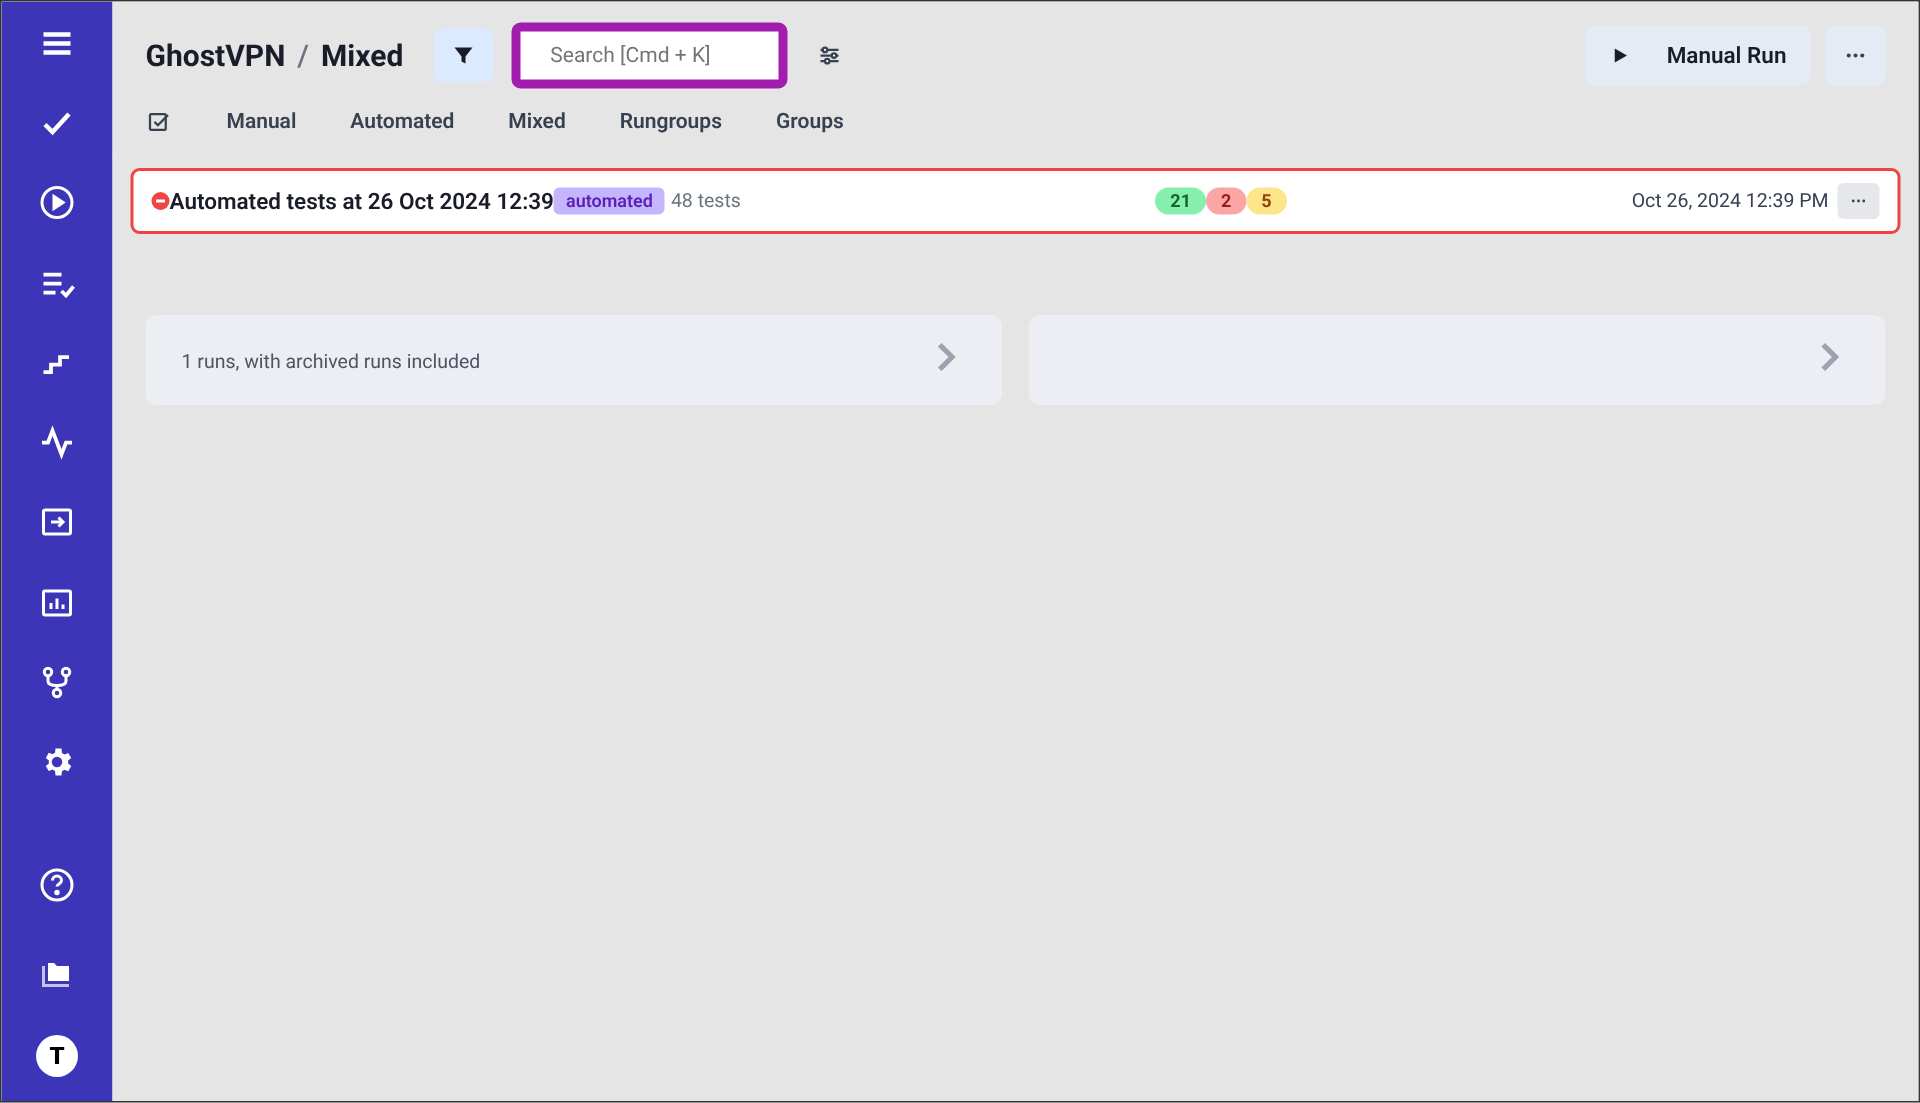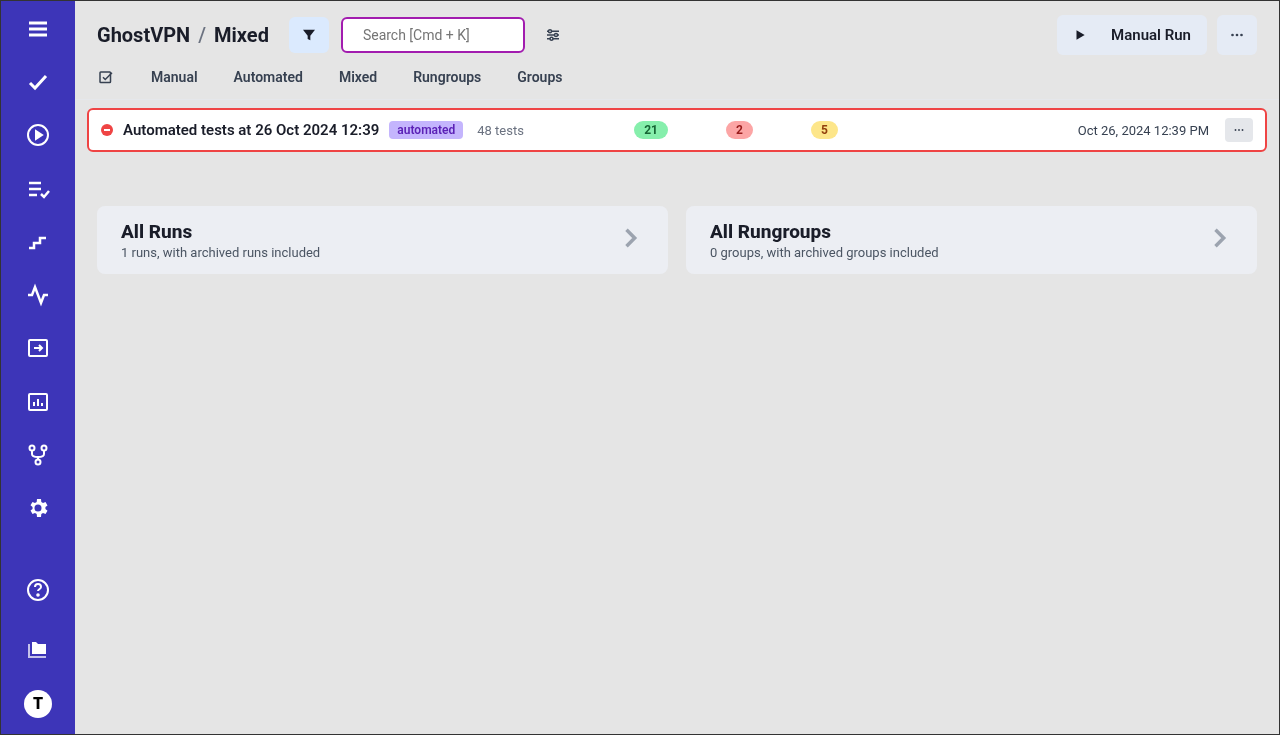--- a/index.html
+++ b/index.html
@@ -15,44 +15,44 @@
 
 
 .main { flex: 1; display: flex; flex-direction: column; background: #e5e5e5; }
 
 
 .header { display: flex; align-items: center; padding: 14px 22px; gap: 12px; }
 .breadcrumb { display: flex; align-items: center; gap: 8px; font-size: 20px; font-weight: 700; color: #1a1d29; }
 .breadcrumb .sep { color: #6b7280; font-weight: 500; }
 .filter-btn { width: 40px; height: 36px; background: #dbeafe; border-radius: 6px; display: flex; align-items: center; justify-content: center; cursor: pointer; margin-left: 8px; }
 .filter-btn svg { width: 16px; height: 16px; }
-.search-box { display: flex; align-items: flex-start; gap: 8px; border: 2px solid #a21caf; border-radius: 6px; padding: 8px 12px; width: 184px; background: #fff; }
+.search-box { display: flex; align-items: flex-start; gap: 8px; border: 6px solid #a21caf; border-radius: 6px; padding: 8px 12px; width: 184px; background: #fff; }
 .search-box input { border: none; outline: none; font-size: 14px; flex: 1; color: #6b7280; background: transparent; }
 .search-box svg { width: 16px; height: 16px; color: #9ca3af; }
 .sliders-btn { width: 32px; height: 32px; display: flex; align-items: center; justify-content: center; cursor: pointer; color: #374151; }
 .sliders-btn svg { width: 18px; height: 18px; }
 .header-right { margin-left: auto; display: flex; gap: 10px; }
 .pill-btn { display: flex; align-items: center; gap: 24px; padding: 10px 16px; background: #e5ebf5; border-radius: 6px; font-size: 15px; font-weight: 600; color: #1a1d29; cursor: pointer; }
 .pill-btn svg { width: 14px; height: 14px; }
 .more-btn { width: 40px; height: 40px; background: #e5ebf5; border-radius: 6px; display: flex; align-items: center; justify-content: center; cursor: pointer; color: #374151; }
 
 
 .tabs { display: flex; align-items: flex-end; gap: 36px; padding: 0 22px 12px 22px; border-bottom: 1px solid #e5e7eb; }
 .tabs .mini-icon { width: 18px; height: 18px; color: #374151; cursor: pointer; }
 .tab { font-size: 14px; font-weight: 600; color: #374151; cursor: pointer; padding-bottom: 2px; }
 
 
-.run-row { margin: 8px 12px 0 12px; border: 2px solid #ef4444; border-radius: 6px; background: #fff; display: flex; align-items: center; padding: 8px 12px; gap: 10px; }
+.run-row { margin: 8px 12px 0 12px; border: 2px solid #ef4444; border-radius: 6px; background: #fff; display: flex; align-items: center; padding: 8px 12px; }
 .status-dot { width: 12px; height: 12px; border-radius: 50%; background: #ef4444; position: relative; flex-shrink: 0; }
 .status-dot::after { content: ""; position: absolute; left: 3px; top: 5px; width: 6px; height: 2px; background: #fff; }
 .run-title { font-size: 15px; font-weight: 600; color: #1a1d29; }
 .tag-automated { background: #c4b5fd; color: #5b21b6; font-size: 12px; font-weight: 600; padding: 2px 8px; border-radius: 4px; }
 .run-tests { font-size: 13px; color: #6b7280; margin-left: 4px; }
 .run-spacer { flex: 1; }
-.badge { font-size: 12px; font-weight: 700; padding: 2px 10px; border-radius: 10px; margin-left: 48px; }
+.badge { font-size: 12px; font-weight: 700; padding: 2px 10px; border-radius: 10px; }
 .b-green { background: #86efac; color: #166534; }
 .b-red { background: #fca5a5; color: #991b1b; }
 .b-yellow { background: #fde68a; color: #92400e; }
 .run-date { font-size: 13px; color: #374151; margin-left: 230px; }
 .row-more { width: 28px; height: 24px; background: #e5e7eb; border-radius: 4px; display: flex; align-items: center; justify-content: center; cursor: pointer; margin-left: 6px; }
 
 
 .cards { display: flex; gap: 18px; padding: 54px 22px 0 22px; }
 .card { flex: 1; background: #eceef3; border-radius: 8px; padding: 14px 24px; display: flex; align-items: center; cursor: pointer; }
 .card-text h3 { font-size: 19px; font-weight: 800; color: #1a1d29; }
@@ -222,34 +222,29 @@
           <circle cx="6" cy="12" r="1.6"></circle>
           <circle cx="12" cy="12" r="1.6"></circle>
           <circle cx="18" cy="12" r="1.6"></circle>
         </svg>
     </div>
   </div>
 
   <div class="cards">
     <div class="card">
       <div class="card-text">
-        <h3>All Runs</h3>
         <p>1 runs, with archived runs included</p>
       </div>
       <div class="card-chevron">
         <svg viewBox="0 0 24 24" fill="none" stroke="currentColor" stroke-width="3">
             <polyline points="9 5 16 12 9 19"></polyline>
           </svg>
       </div>
     </div>
     <div class="card">
-      <div class="card-text">
-        <h3>All Rungroups</h3>
-        <p>0 groups, with archived groups included</p>
-      </div>
       <div class="card-chevron">
         <svg viewBox="0 0 24 24" fill="none" stroke="currentColor" stroke-width="3">
             <polyline points="9 5 16 12 9 19"></polyline>
           </svg>
       </div>
     </div>
   </div>
 </div>
 
 </body></html>

